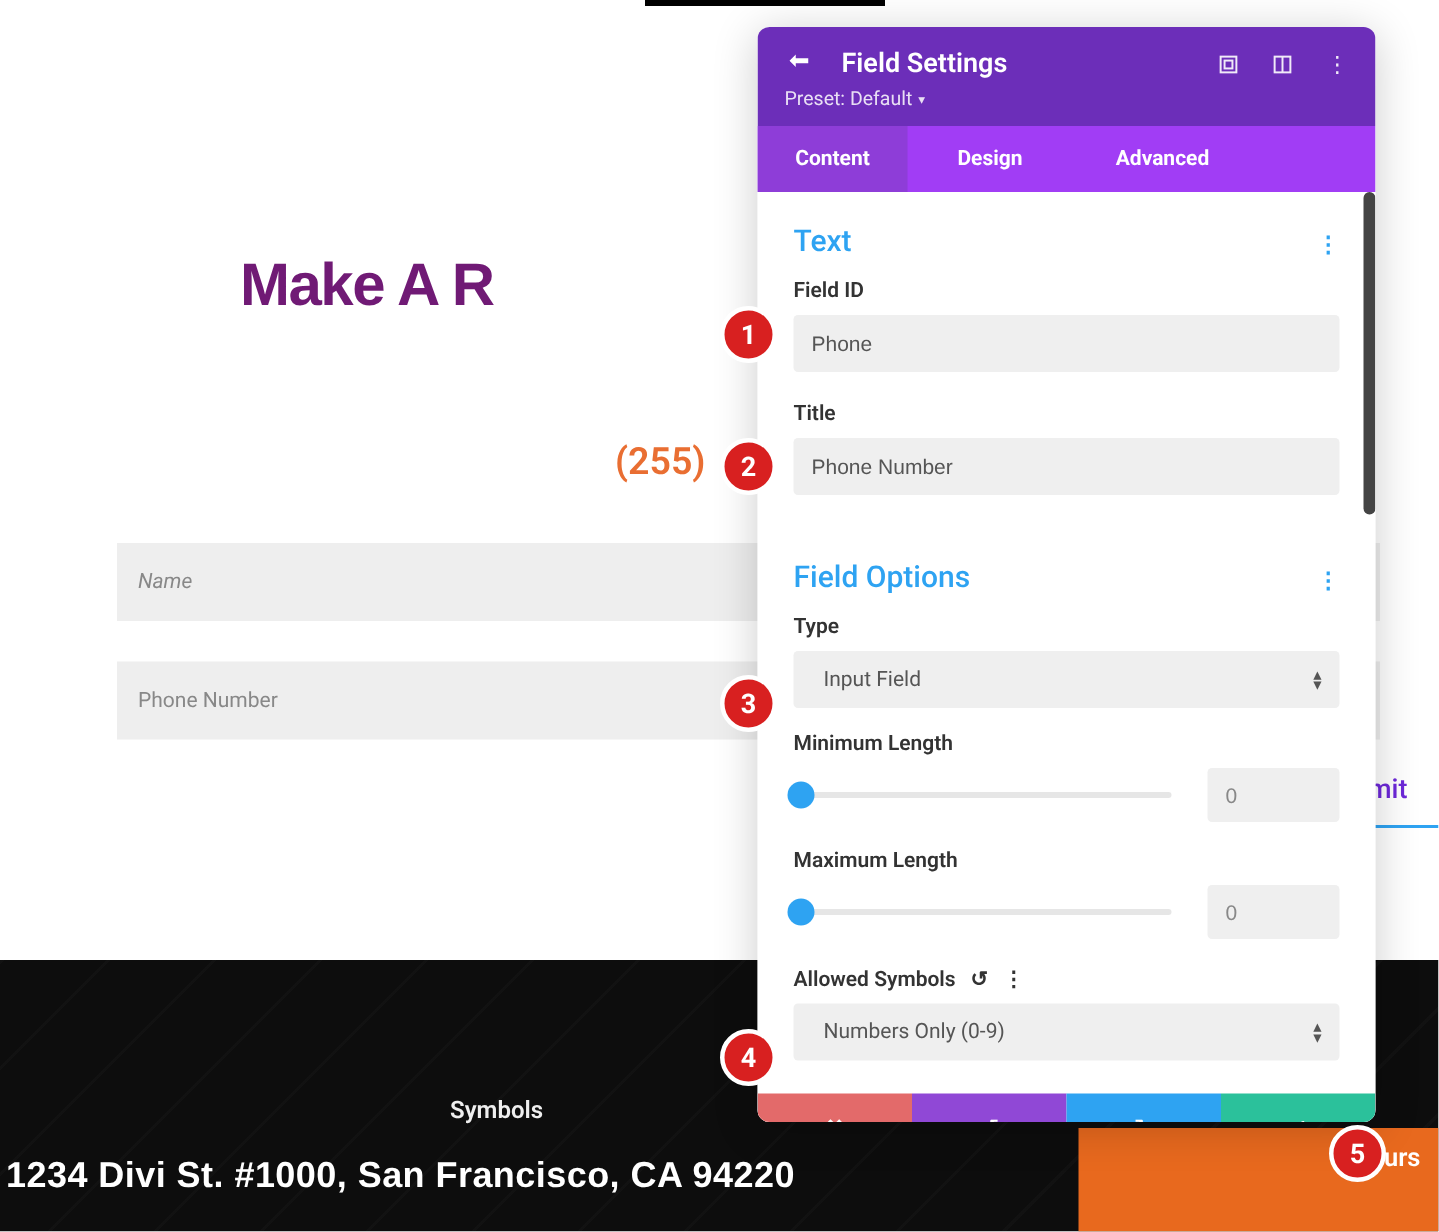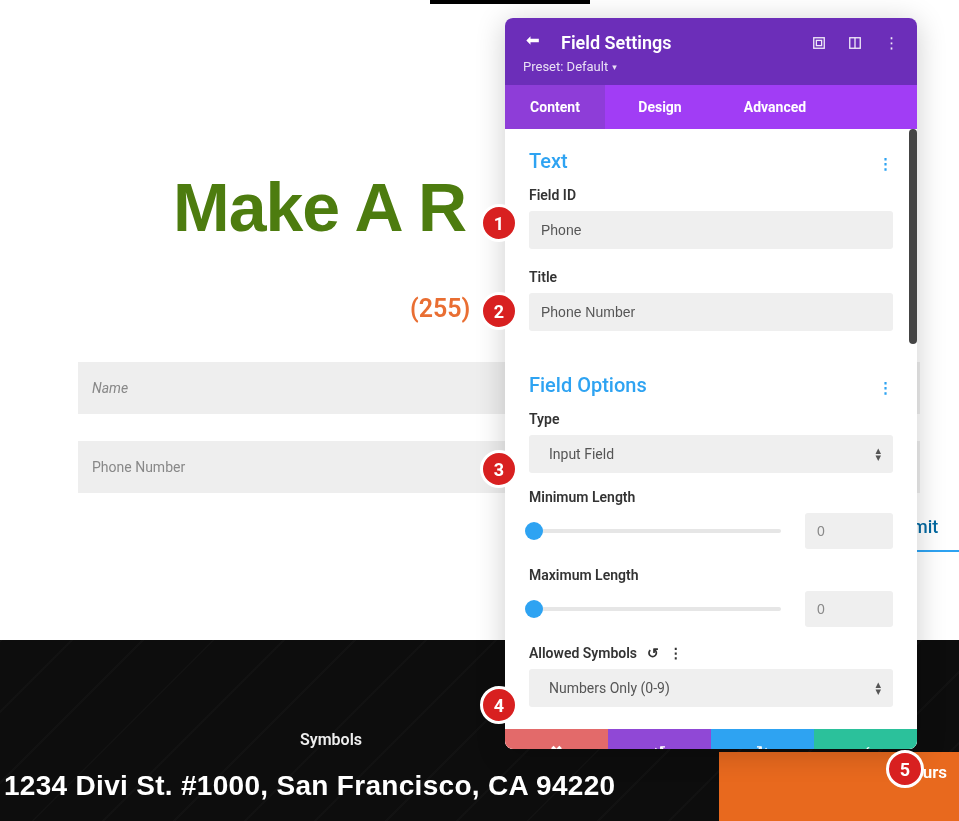--- a/index.html
+++ b/index.html
@@ -1,30 +1,30 @@
 <!DOCTYPE html>
 <html><head>
 <meta charset="utf-8">
 <style>
 * { margin: 0; padding: 0; box-sizing: border-box; }
 body { font-family: -apple-system, BlinkMacSystemFont, "Segoe UI", Roboto, Helvetica, Arial, sans-serif; background: #fff; width: 959px; height: 821px; position: relative; overflow: hidden; }
 
 
 .page-bg { position: absolute; inset: 0; background: #fff; }
 .black-bar { position: absolute; top: 0; left: 430px; width: 160px; height: 4px; background: #000; }
-.heading { position: absolute; top: 168px; left: 160px; font-size: 68px; font-weight: 600; letter-spacing: -1px; color: #4d7c0f; font-family: "Avant Garde", "Century Gothic", sans-serif; margin-left: 13px; }
+.heading { position: absolute; top: 168px; left: 160px; font-size: 40px; font-weight: 600; letter-spacing: -1px; color: #701a75; font-family: "Avant Garde", "Century Gothic", sans-serif; }
 .phone-text { position: absolute; top: 294px; left: 410px; font-size: 25px; font-weight: 600; color: #e96e32; }
 .name-input, .phone-input { position: absolute; left: 78px; width: 842px; height: 52px; background: #eee; color: #888; font-size: 14px; padding: 0 14px; display: flex; align-items: center; border: none; }
 .name-input { top: 362px; font-style: italic; }
 .phone-input { top: 441px; }
-.submit-area { position: absolute; top: 516px; left: 912px; font-size: 18px; font-weight: 500; color: #0369a1; }
+.submit-area { position: absolute; top: 516px; left: 912px; font-size: 18px; font-weight: 500; color: #6d28d9; }
 .submit-underline { position: absolute; top: 550px; left: 912px; width: 47px; height: 2px; background: #2ea3f2; }
 .dark-section { position: absolute; top: 640px; left: 0; right: 0; height: 181px; background: #0d0d0d; background-image: repeating-linear-gradient(135deg, rgba(255,255,255,0.02) 0 2px, transparent 2px 50px); }
 .address-label { position: absolute; top: 730px; left: 300px; color: #eee; font-size: 16px; font-weight: 600; }
-.address-text { position: absolute; top: 770px; left: 0; width: 730px; text-align: left; padding-left: 4px; color: #fff; font-size: 28px; font-weight: 700; font-family: "Avant Garde", "Century Gothic", sans-serif; letter-spacing: 0.3px; }
+.address-text { position: absolute; top: 770px; left: 0; width: 730px; text-align: left; padding-left: 4px; color: #fff; font-size: 24px; font-weight: 700; font-family: "Avant Garde", "Century Gothic", sans-serif; letter-spacing: 0.3px; }
 .orange-box { position: absolute; top: 752px; right: 0; width: 240px; height: 69px; background: #e8691e; color: #fff; padding: 10px 12px; text-align: right; font-size: 14px; font-weight: 600; display: flex; flex-direction: row; justify-content: flex-end; }
 
 
 .panel { position: absolute; top: 18px; left: 505px; width: 412px; background: #fff; border-radius: 8px; box-shadow: 0 4px 30px rgba(0,0,0,0.2); overflow: hidden; }
 .panel-top { background: #6c2eb9; color: #fff; padding: 14px 18px 10px; }
 .panel-top-row { display: flex; align-items: center; }
 .back-icon { width: 20px; margin-right: 18px; cursor: pointer; }
 .panel-title { font-size: 18px; font-weight: 600; flex: 1; }
 .panel-icons { display: flex; gap: 22px; align-items: center; }
 .panel-icons span { cursor: pointer; font-size: 15px; opacity: 0.9; }

